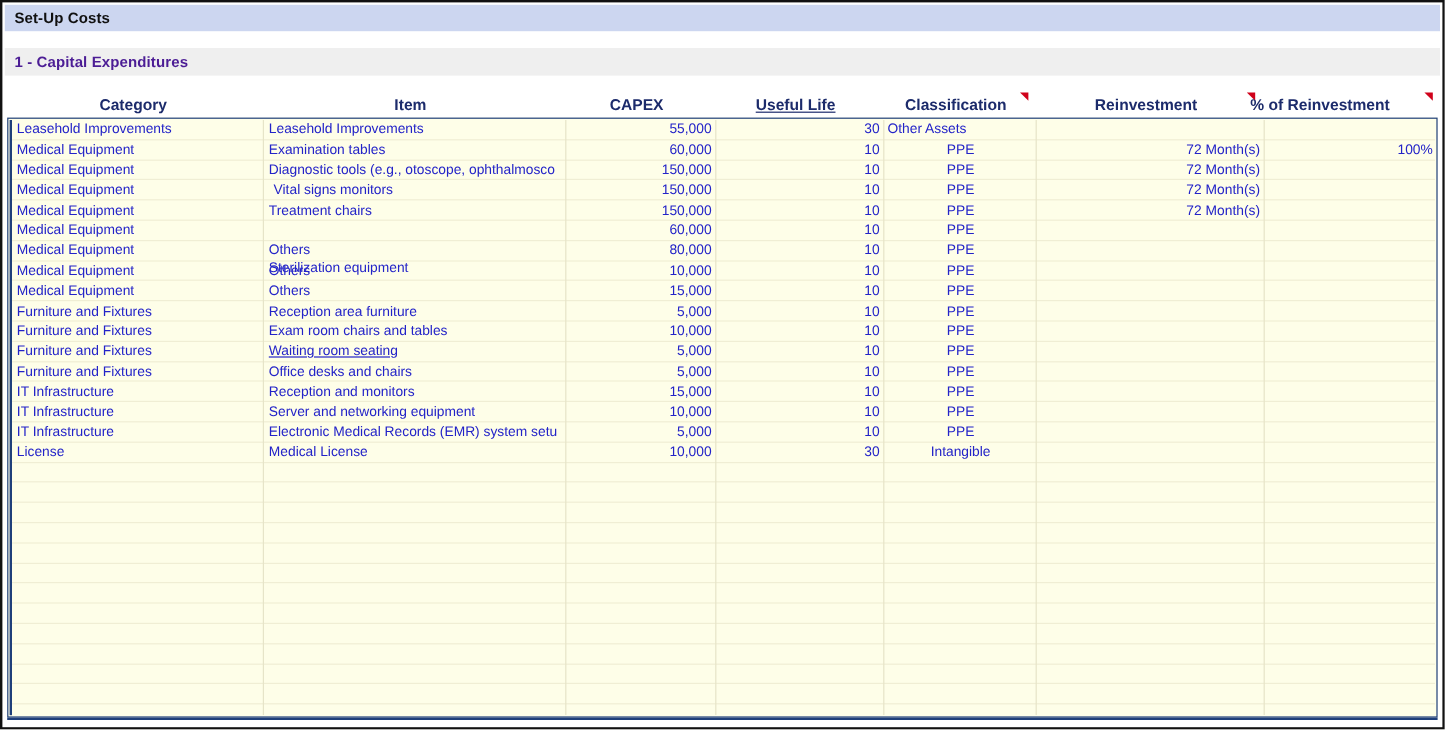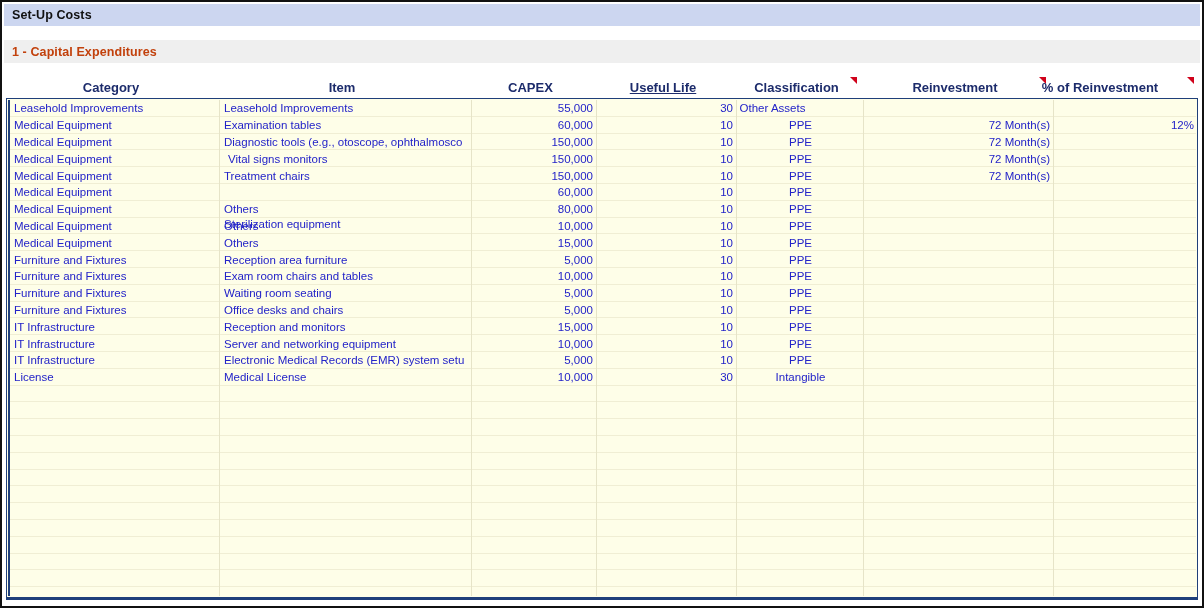--- a/index.html
+++ b/index.html
@@ -30,21 +30,21 @@
   }
 
   
   .section-band {
     position: absolute; left: 2px; top: 38px;
     width: 1196px; height: 23px;
     background: #efefef;
     display: flex; align-items: center;
   }
   .section-band .section-text {
-    font-size: 12.5px; font-weight: bold; color: #c2410c;
+    font-size: 12.5px; font-weight: bold; color: #4c1d95;
     padding-left: 8px; letter-spacing: .1px;
   }
 
   
   .col-head {
     position: absolute; left: 2px; top: 74px;
     width: 1196px; height: 22px;
     background: #ffffff;
   }
   .ch {
@@ -145,21 +145,21 @@
             <div class="cell right" style="left: 854px; width: 190px;"></div>
             <div class="cell right" style="left: 1044px; width: 144px;"></div>
           </div>
           <div class="row">
             <div class="cell left" style="left: 0px; width: 210px;">Medical Equipment</div>
             <div class="cell left" style="left: 210px; width: 252px;">Examination tables</div>
             <div class="cell right" style="left: 462px; width: 125px;">60,000</div>
             <div class="cell right" style="left: 587px; width: 140px;">10</div>
             <div class="cell center" style="left: 727px; width: 127px;">PPE</div>
             <div class="cell right" style="left: 854px; width: 190px;">72 Month(s)</div>
-            <div class="cell right" style="left: 1044px; width: 144px;">12%</div>
+            <div class="cell right" style="left: 1044px; width: 144px;">100%</div>
           </div>
           <div class="row">
             <div class="cell left" style="left: 0px; width: 210px;">Medical Equipment</div>
             <div class="cell left" style="left: 210px; width: 252px;">Diagnostic tools (e.g., otoscope, ophthalmosco</div>
             <div class="cell right" style="left: 462px; width: 125px;">150,000</div>
             <div class="cell right" style="left: 587px; width: 140px;">10</div>
             <div class="cell center" style="left: 727px; width: 127px;">PPE</div>
             <div class="cell right" style="left: 854px; width: 190px;">72 Month(s)</div>
             <div class="cell right" style="left: 1044px; width: 144px;"></div>
           </div>
@@ -230,21 +230,21 @@
             <div class="cell left" style="left: 0px; width: 210px;">Furniture and Fixtures</div>
             <div class="cell left" style="left: 210px; width: 252px;">Exam room chairs and tables</div>
             <div class="cell right" style="left: 462px; width: 125px;">10,000</div>
             <div class="cell right" style="left: 587px; width: 140px;">10</div>
             <div class="cell center" style="left: 727px; width: 127px;">PPE</div>
             <div class="cell right" style="left: 854px; width: 190px;"></div>
             <div class="cell right" style="left: 1044px; width: 144px;"></div>
           </div>
           <div class="row">
             <div class="cell left" style="left: 0px; width: 210px;">Furniture and Fixtures</div>
-            <div class="cell left" style="left: 210px; width: 252px;">Waiting room seating</div>
+            <div class="cell left" style="left: 210px; width: 252px; text-decoration: underline;">Waiting room seating</div>
             <div class="cell right" style="left: 462px; width: 125px;">5,000</div>
             <div class="cell right" style="left: 587px; width: 140px;">10</div>
             <div class="cell center" style="left: 727px; width: 127px;">PPE</div>
             <div class="cell right" style="left: 854px; width: 190px;"></div>
             <div class="cell right" style="left: 1044px; width: 144px;"></div>
           </div>
           <div class="row">
             <div class="cell left" style="left: 0px; width: 210px;">Furniture and Fixtures</div>
             <div class="cell left" style="left: 210px; width: 252px;">Office desks and chairs</div>
             <div class="cell right" style="left: 462px; width: 125px;">5,000</div>

